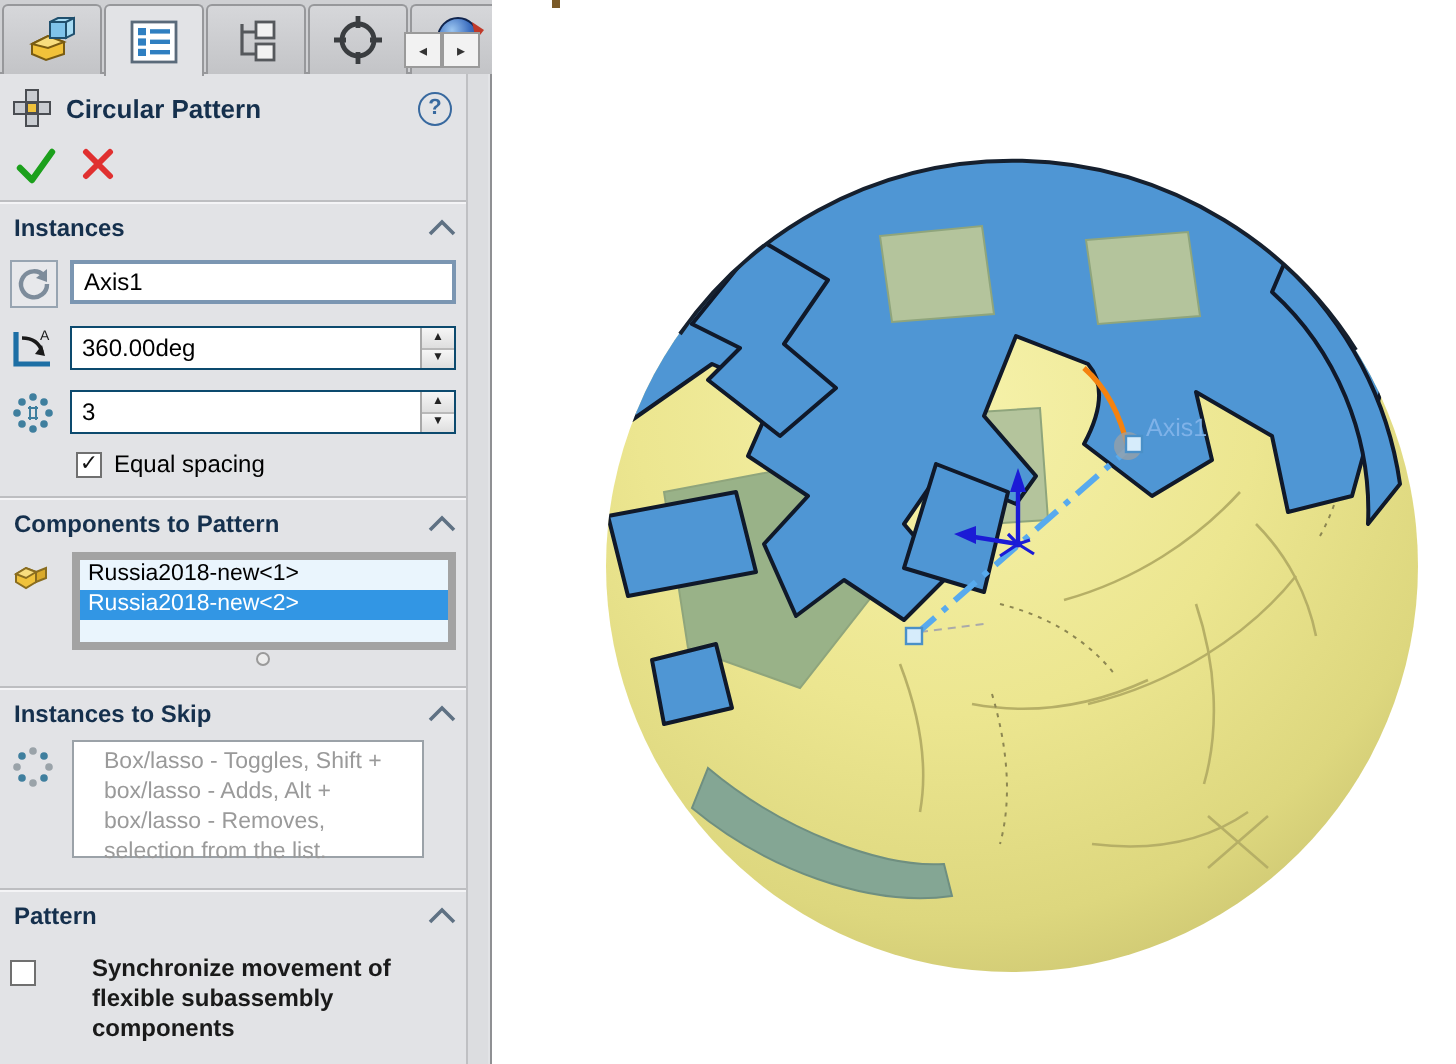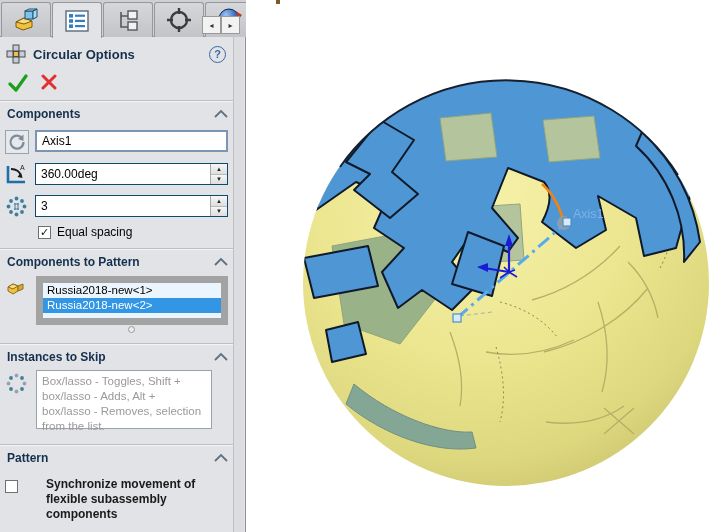--- a/index.html
+++ b/index.html
@@ -34,26 +34,26 @@
   .field input { border:none; outline:none; flex:1; height:100%; font-size:12px; font-family:"Liberation Sans",sans-serif; padding-left:5px; background:transparent; min-width:0; }
   .field.axis { border:2px solid #7b96b2; }
   .spin { width:17px; height:100%; border-left:1px solid #a8a8a8; display:flex; flex-direction:column; }
   .spin div { flex:1; background:linear-gradient(#f6f6f6,#dedede); border-bottom:1px solid #b9b9b9; font-size:6px; color:#222; display:flex; align-items:center; justify-content:center; }
   .spin div:last-child { border-bottom:none; }
 
   .chkrow { position:absolute; display:flex; align-items:flex-start; }
   .chk { width:13px; height:13px; background:#fff; border:1px solid #707070; font-size:11px; line-height:11px; color:#111; text-align:center; flex:none; }
   .chklabel { font-size:12px; color:#000; margin-left:6px; line-height:13px; }
 
-  .listbox { position:absolute; left:36px; top:276px; width:192px; height:49px; background:#eaf5fd; border:7px solid #a3a3a3; font-size:11.5px; }
+  .listbox { position:absolute; left:36px; top:276px; width:192px; height:49px; background:#eaf5fd; border:4px solid #a3a3a3; font-size:11.5px; }
   .listrow { height:15px; line-height:15px; padding-left:4px; color:#000; white-space:nowrap; }
   .listrow.sel { background:#3296e4; color:#fff; }
   .grip { position:absolute; left:128px; top:326px; width:7px; height:7px; border-radius:50%; background:#ececec; border:1px solid #9a9a9a; }
 
-  .skipbox { position:absolute; left:36px; top:370px; width:176px; height:59px; background:#ffffff; border:1px solid #9ba2a8; padding:3px 5px; font-size:11.5px; line-height:15px; color:#9a9a9a; }
+  .skipbox { position:absolute; left:36px; top:370px; width:176px; height:59px; background:#ffffff; border:1px solid #9ba2a8; padding:3px 15px; font-size:11.5px; line-height:15px; color:#9a9a9a; }
 
   
   .viewport { position:absolute; left:246px; top:0; width:482px; height:532px; background:#ffffff; }
   .axis-label { font-size:12.5px; fill:#7fb2e8; }
 </style>
 </head>
 <body>
 <div id="stage">
 
   <div class="panel">
@@ -111,37 +111,37 @@
     </div>
 
     <div class="pm-header">
       <svg width="20" height="20" viewBox="0 0 20 20">
         <rect x="7" y="1" width="6" height="6" fill="#c9ccd1" stroke="#4a4d52" stroke-width="1"></rect>
         <rect x="7" y="13" width="6" height="6" fill="#c9ccd1" stroke="#4a4d52" stroke-width="1"></rect>
         <rect x="1" y="7" width="6" height="6" fill="#c9ccd1" stroke="#4a4d52" stroke-width="1"></rect>
         <rect x="13" y="7" width="6" height="6" fill="#c9ccd1" stroke="#4a4d52" stroke-width="1"></rect>
         <rect x="7.5" y="7.5" width="5" height="5" fill="#f0c23c" stroke="#4a4d52" stroke-width="1"></rect>
       </svg>
-      <div class="pm-title">Circular Options</div>
+      <div class="pm-title">Circular Pattern</div>
       <div class="help">?</div>
     </div>
 
     <div class="okrow">
       <svg width="20" height="18" viewBox="0 0 20 18">
         <path d="M2,10 L8,16 L18,2" fill="none" stroke="#1ca01c" stroke-width="3.2" stroke-linecap="round" stroke-linejoin="round"></path>
       </svg>
       <svg width="16" height="16" viewBox="0 0 16 16">
         <path d="M2,2 L14,14 M14,2 L2,14" stroke="#e03030" stroke-width="3" stroke-linecap="round"></path>
       </svg>
     </div>
 
     <div class="divider" style="top:100px"></div>
 
     <div class="sect-head" style="top:107px">
-      <div class="sect-label">Components</div>
+      <div class="sect-label">Instances</div>
       <svg width="16" height="10" viewBox="0 0 16 10">
         <path d="M2,8 L8,2 L14,8" fill="none" stroke="#5f7183" stroke-width="1.8"></path>
       </svg>
     </div>
 
     <div class="row-icon icon-btn" style="top:130px">
       <svg width="18" height="18" viewBox="0 0 18 18">
         <path d="M14,5 A6.5,6.5 0 1 0 15.5,9" fill="none" stroke="#7d8c9b" stroke-width="2.2"></path>
         <path d="M15.5,1.5 L15.5,8 L10,6 Z" fill="#7d8c9b"></path>
       </svg>

